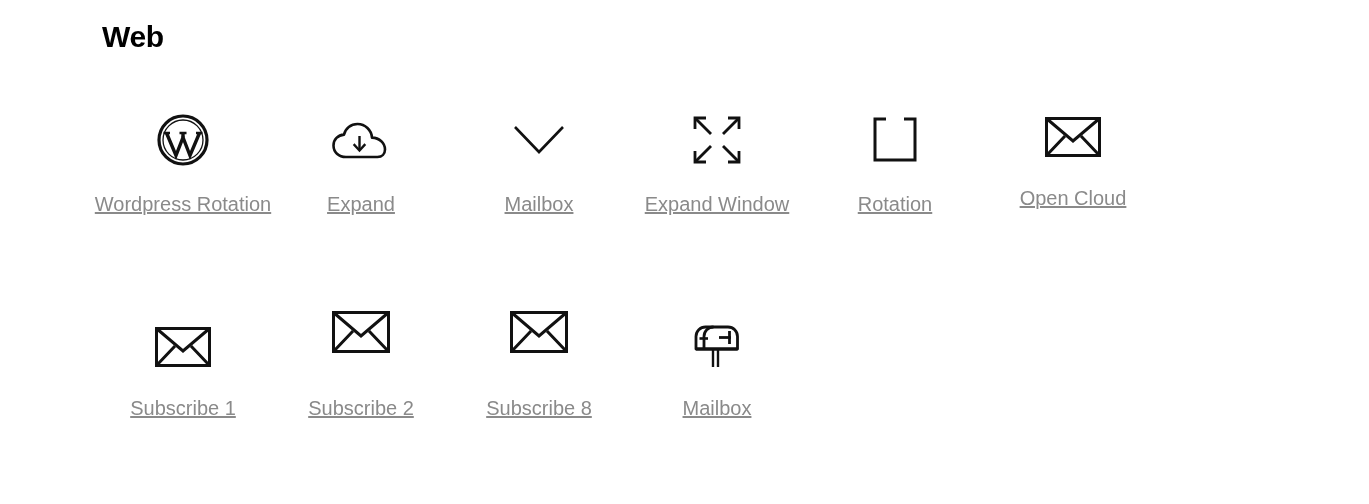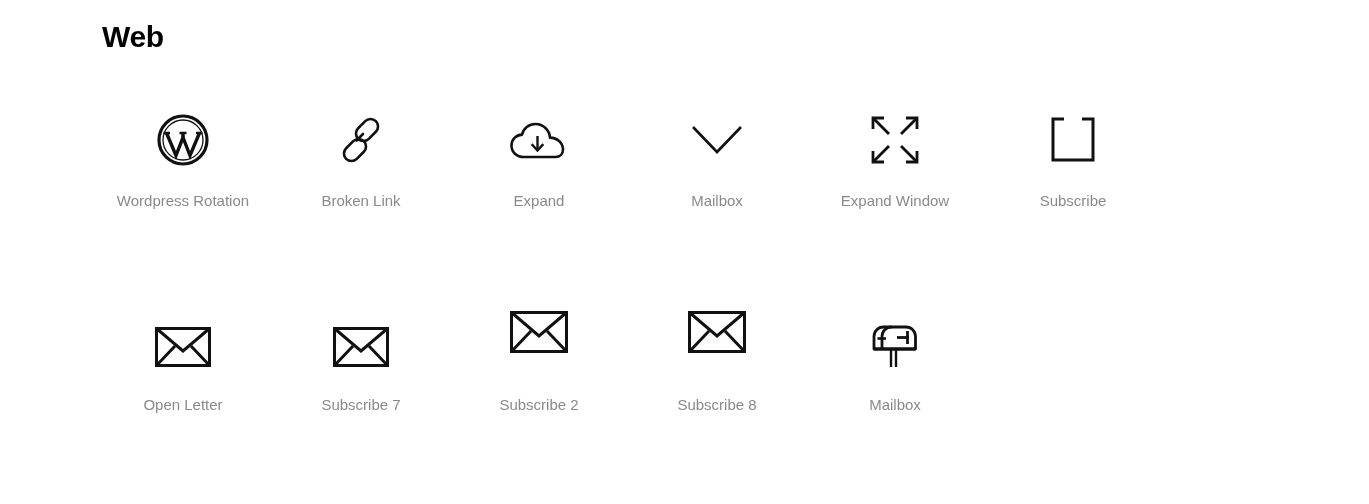--- a/index.html
+++ b/index.html
@@ -49,25 +49,26 @@
     width: 178px;
   }
   .icon-art {
     height: 80px;
     display: flex;
     align-items: center;
     justify-content: center;
   }
   .icon-label {
     margin-top: 12px;
-    font-size: 15px;
+    font-size: 20px;
     color: #8a8a8a;
     text-align: center;
     line-height: 1.2;
     white-space: nowrap;
+    text-decoration: underline;
   }
   .row2 .icon-art {
     height: 74px;
   }
   svg { display: block; }
 </style>
 </head>
 <body>
 
 <div class="page">
@@ -82,32 +83,20 @@
           <circle cx="26" cy="26" r="24" fill="none" stroke="#111111" stroke-width="3.2"></circle>
           <circle cx="26" cy="26" r="20" fill="none" stroke="#111111" stroke-width="1.3"></circle>
           <path d="M9.5 19 L19 41.5 L26 23.5 L33 41.5 L42.5 19" fill="none" stroke="#111111" stroke-width="3.4" stroke-linecap="butt" stroke-linejoin="miter"></path>
           <path d="M26 23.5 L26 19" fill="none" stroke="#111111" stroke-width="3.4"></path>
           <path d="M6.5 19 L13 19 M22.5 19 L29.5 19 M39 19 L45.5 19" stroke="#111111" stroke-width="2.6"></path>
         </svg>
       </div>
       <div class="icon-label">Wordpress Rotation</div>
     </div>
 
-    <div class="icon-cell">
-      <div class="icon-art">
-        <svg width="54" height="54" viewBox="0 0 54 54">
-          <g stroke="#111111" stroke-width="2.6" fill="none" stroke-linecap="round">
-            <rect x="25.5" y="4.5" width="15" height="25" rx="7.5" transform="rotate(45 33 17)"></rect>
-            <rect x="13.5" y="24.5" width="15" height="25" rx="7.5" transform="rotate(45 21 37)"></rect>
-            <line x1="29" y1="21" x2="22.5" y2="27.5"></line>
-          </g>
-        </svg>
-      </div>
-      <div class="icon-label">Broken Link</div>
-    </div>
 
     <div class="icon-cell">
       <div class="icon-art">
         <svg width="62" height="48" viewBox="0 0 62 48">
           <path d="M16 41 C8.5 41 3.5 36 3.5 29.5 C3.5 23.5 8 19 14 18.6
                    C15.4 12.4 20.8 8 27.5 8 C35.2 8 41.5 14 42 21.6
                    C49.5 21.8 55 27 55 33.5 C55 37.8 52 41 47.5 41 Z" fill="none" stroke="#111111" stroke-width="2.6" stroke-linejoin="round"></path>
           <line x1="29.5" y1="20" x2="29.5" y2="33.5" stroke="#111111" stroke-width="2.4"></line>
           <path d="M24.5 29 L29.5 34.5 L34.5 29" fill="none" stroke="#111111" stroke-width="2.4" stroke-linecap="square" stroke-linejoin="miter"></path>
         </svg>
@@ -141,44 +130,44 @@
       </div>
       <div class="icon-label">Expand Window</div>
     </div>
 
     <div class="icon-cell">
       <div class="icon-art">
         <svg width="48" height="50" viewBox="0 0 48 50">
           <path d="M15 4 L4 4 L4 45 L44 45 L44 4 L33 4" fill="none" stroke="#111111" stroke-width="3" stroke-linecap="butt" stroke-linejoin="miter"></path>
         </svg>
       </div>
-      <div class="icon-label">Subscribe</div>
+      <div class="icon-label">Rotation</div>
     </div>
 
 
     <div class="icon-cell row2">
       <div class="icon-art">
         <svg width="58" height="42" viewBox="0 0 58 42">
           <rect x="2.5" y="2.5" width="53" height="37" fill="none" stroke="#111111" stroke-width="3"></rect>
           <path d="M2.5 2.5 L29 25 L55.5 2.5" fill="none" stroke="#111111" stroke-width="3" stroke-linejoin="miter"></path>
           <path d="M2.5 39.5 L21 20 M55.5 39.5 L37 20" fill="none" stroke="#111111" stroke-width="3"></path>
         </svg>
       </div>
-      <div class="icon-label">Open Letter</div>
+      <div class="icon-label">Open Cloud</div>
     </div>
 
     <div class="icon-cell row2">
       <div class="icon-art">
         <svg width="58" height="42" viewBox="0 0 58 42">
           <rect x="2.5" y="2.5" width="53" height="37" fill="none" stroke="#111111" stroke-width="3"></rect>
           <path d="M2.5 2.5 L29 25 L55.5 2.5" fill="none" stroke="#111111" stroke-width="3" stroke-linejoin="miter"></path>
           <path d="M2.5 39.5 L21 20 M55.5 39.5 L37 20" fill="none" stroke="#111111" stroke-width="3"></path>
         </svg>
       </div>
-      <div class="icon-label">Subscribe 7</div>
+      <div class="icon-label">Subscribe 1</div>
     </div>
 
     <div class="icon-cell row2">
       <div class="icon-art" style="align-items:flex-start;">
         <svg width="60" height="44" viewBox="0 0 60 44" style="margin-bottom:6px;">
           <rect x="2.5" y="2.5" width="55" height="39" fill="none" stroke="#111111" stroke-width="3"></rect>
           <path d="M2.5 2.5 L30 26 L57.5 2.5" fill="none" stroke="#111111" stroke-width="3" stroke-linejoin="miter"></path>
           <path d="M2.5 41.5 L22 21 M57.5 41.5 L38 21" fill="none" stroke="#111111" stroke-width="3"></path>
         </svg>
       </div>

